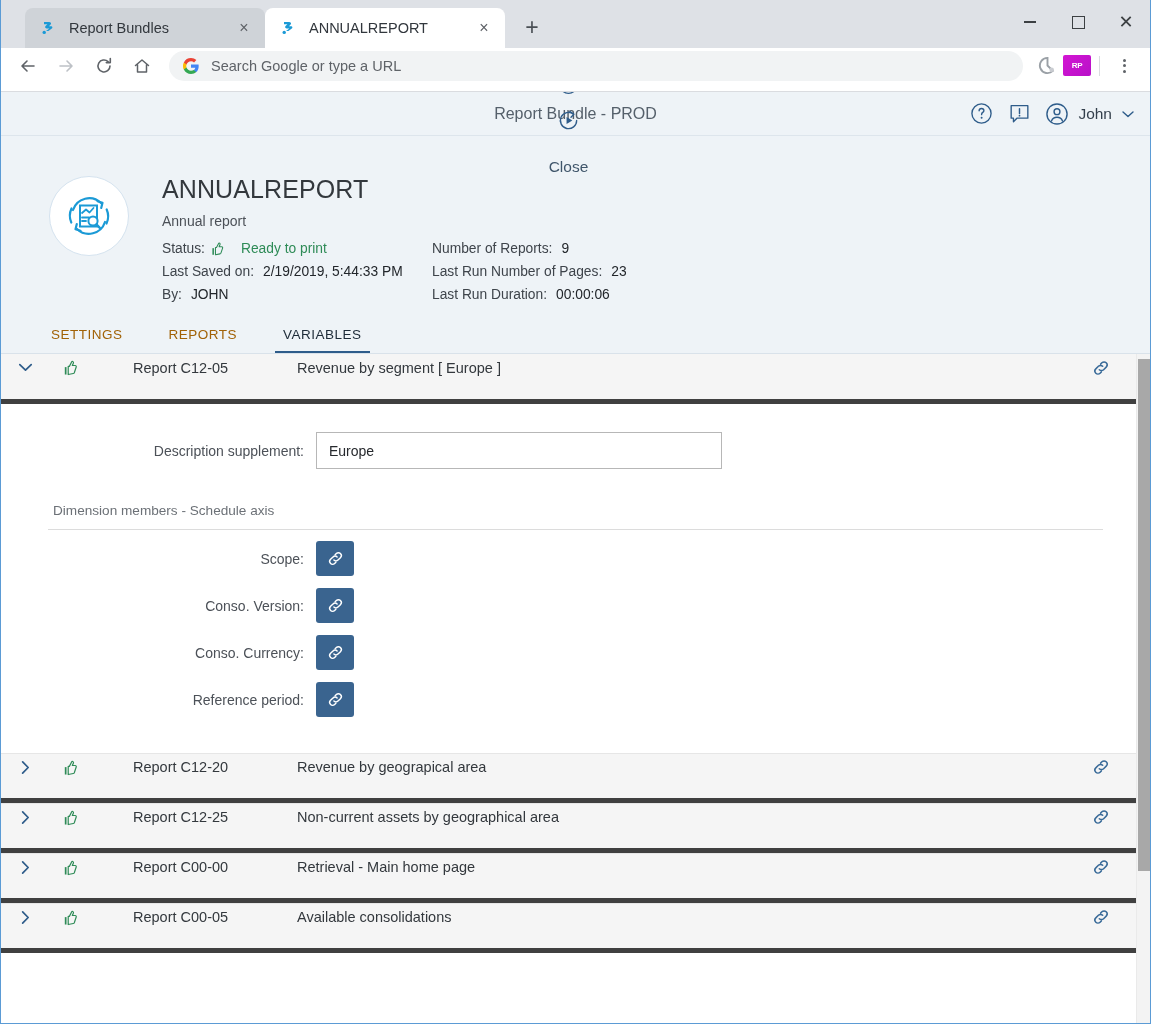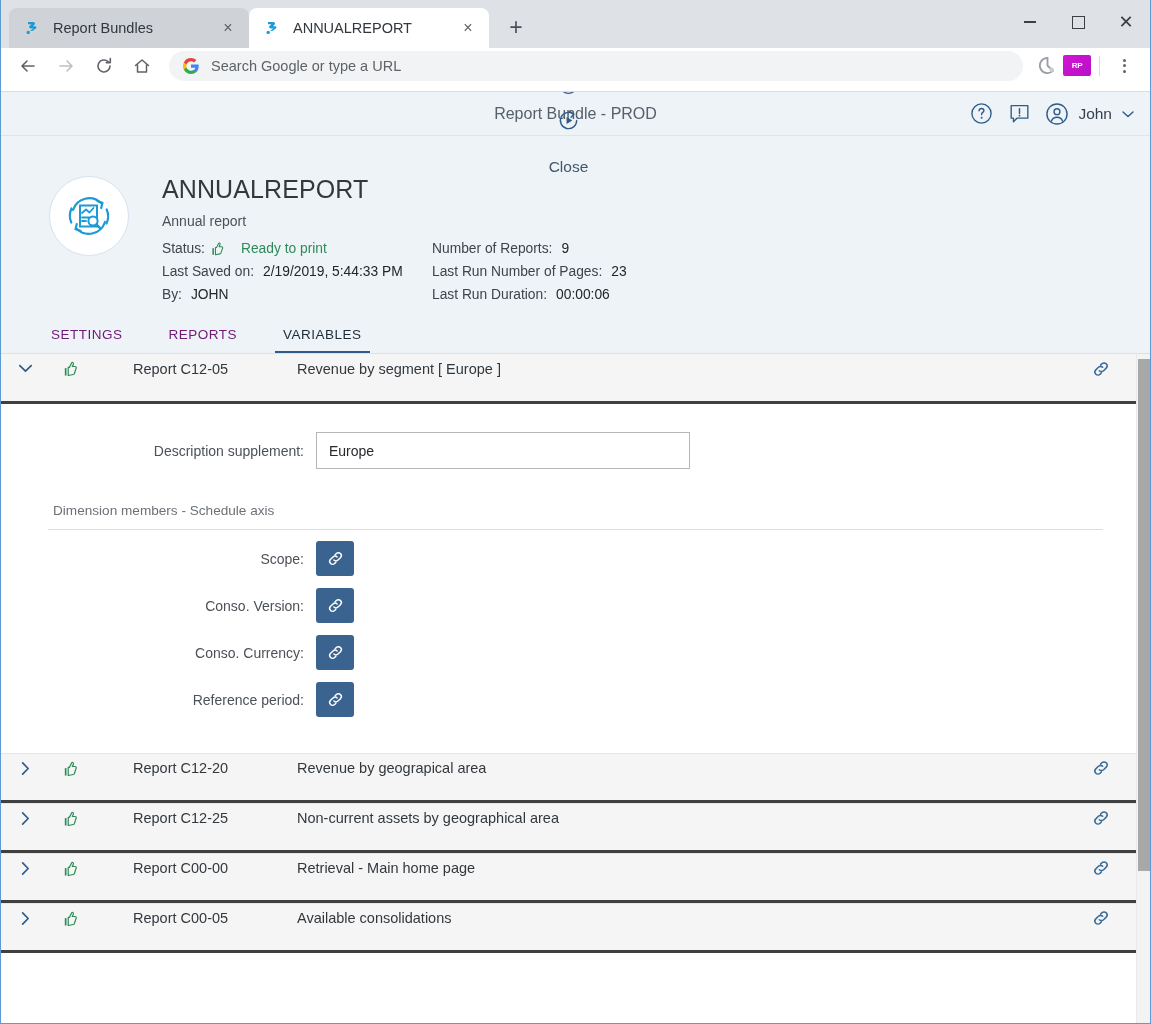--- a/index.html
+++ b/index.html
@@ -20,21 +20,21 @@
     display: flex; flex-direction: column;
   }
 
   
   .tabstrip {
     height: 48px;
     background: #dee1e6;
     display: flex;
     align-items: flex-end;
     position: relative;
-    padding-left: 8px;
+    padding-left: 24px;
     flex: 0 0 auto;
   }
   .tab {
     height: 40px;
     display: flex; align-items: center;
     padding: 0 10px 0 14px;
     border-radius: 8px 8px 0 0;
     position: relative;
     min-width: 240px;
     max-width: 290px;
@@ -236,21 +236,21 @@
   .apptabs {
     background: #eef3f7;
     display: flex; align-items: flex-end;
     padding-left: 48px;
     height: 42px;
     border-bottom: 1px solid #d9e2ea;
     flex: 0 0 auto;
   }
   .apptab {
     font-size: 13.5px;
-    color: #701a75;
+    color: #a16207;
     letter-spacing: 0.5px;
     padding: 0 2px 11px 2px;
     margin-right: 42px;
     position: relative;
   }
   .apptab.active { color: #1d2b38; }
   .apptab.active::after {
     content: "";
     position: absolute; left: -6px; right: -6px; bottom: 0;
     height: 2.5px; background: #2e5c8a;
@@ -264,21 +264,21 @@
     background: #ffffff;
   }
   .varscroll {
     position: absolute; inset: 0 14px 0 0;
     overflow: hidden;
   }
   .vrow-head {
     display: flex; align-items: center;
     height: 50px;
     background: #f5f5f5;
-    border-bottom: 3px solid #404040;
+    border-bottom: 5px solid #404040;
     border-top: 1px solid #e6e6e6;
     padding: 0 18px 18px 0;
   }
   .vrow-head.first { border-top: none; }
   .chev {
     width: 48px; flex: 0 0 48px;
     display: flex; align-items: center; justify-content: center;
     color: #2e5c8a;
   }
   .vthumb {
@@ -305,21 +305,21 @@
     display: flex; align-items: center;
     padding-top: 28px;
   }
   .field-label {
     width: 315px; flex: 0 0 315px;
     text-align: right;
     font-size: 14px; color: #4c5158;
     padding-right: 12px;
   }
   .field-input {
-    width: 374px; height: 37px;
+    width: 406px; height: 37px;
     border: 1px solid #b7b7b7;
     background: #fff;
     display: flex; align-items: center;
     padding: 0 12px;
     font-size: 14px; color: #26292d;
   }
   .section-title {
     font-size: 13.6px; color: #6c7177;
     padding: 34px 0 0 52px;
   }

